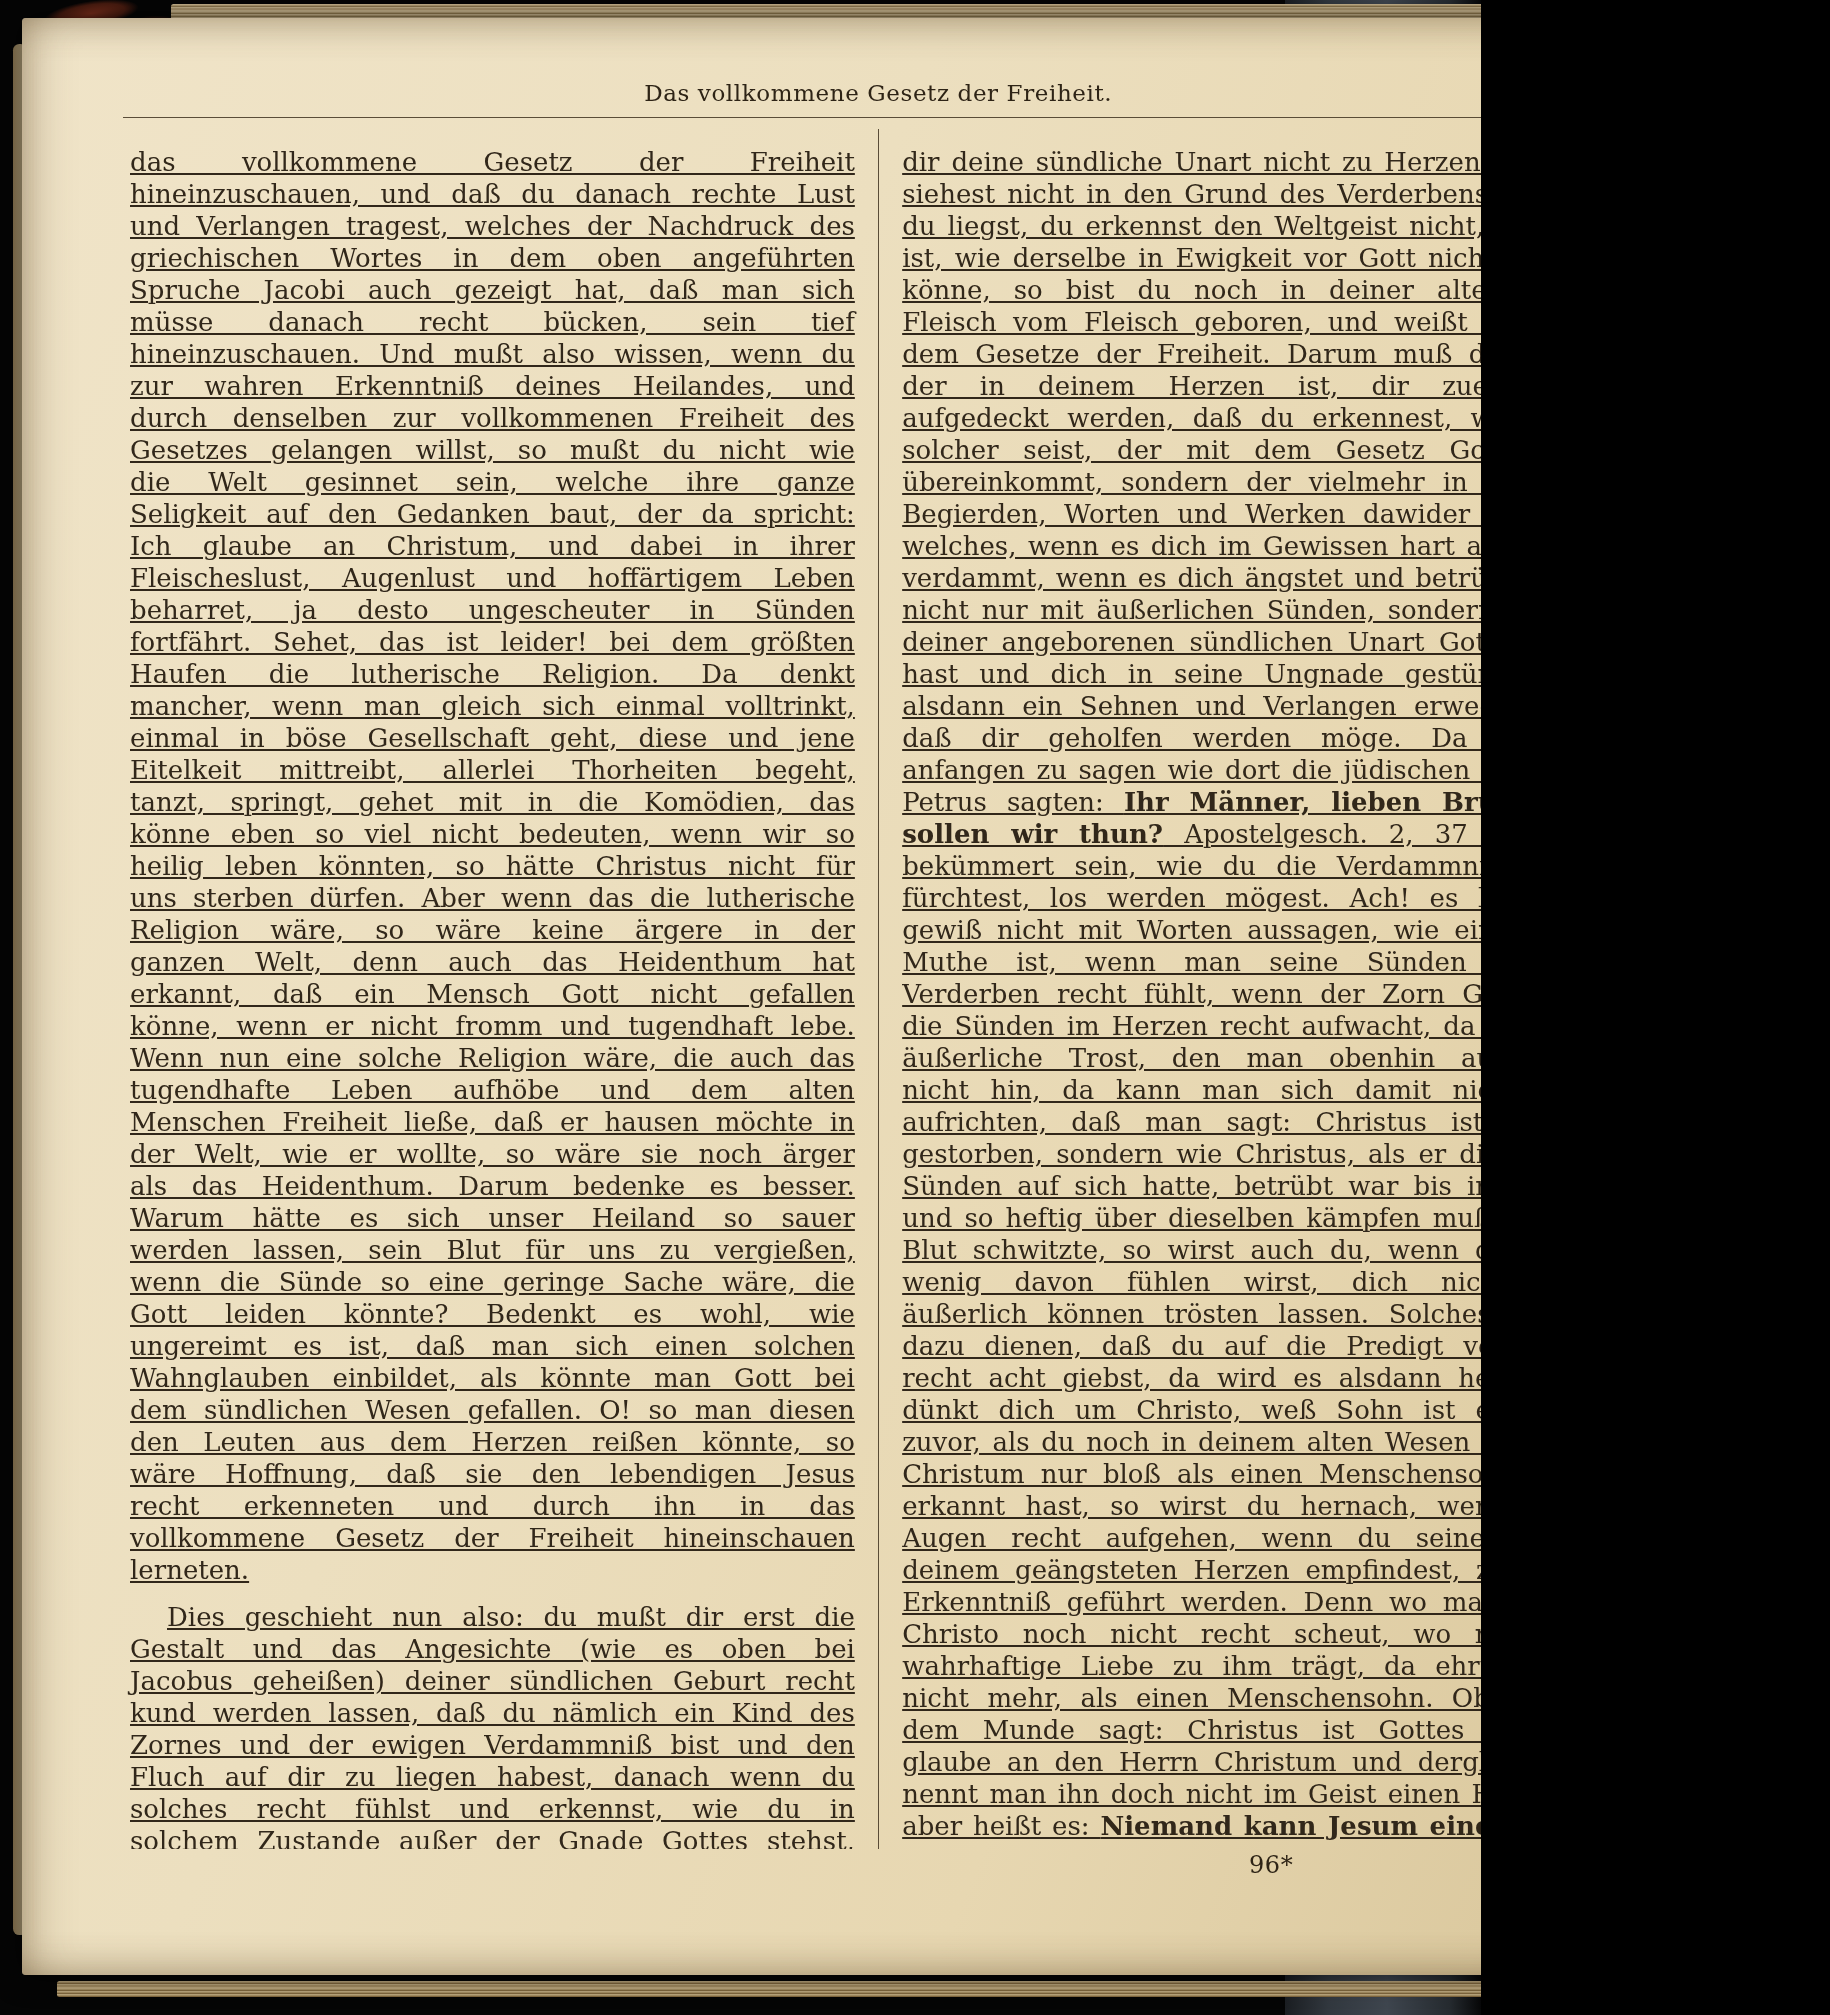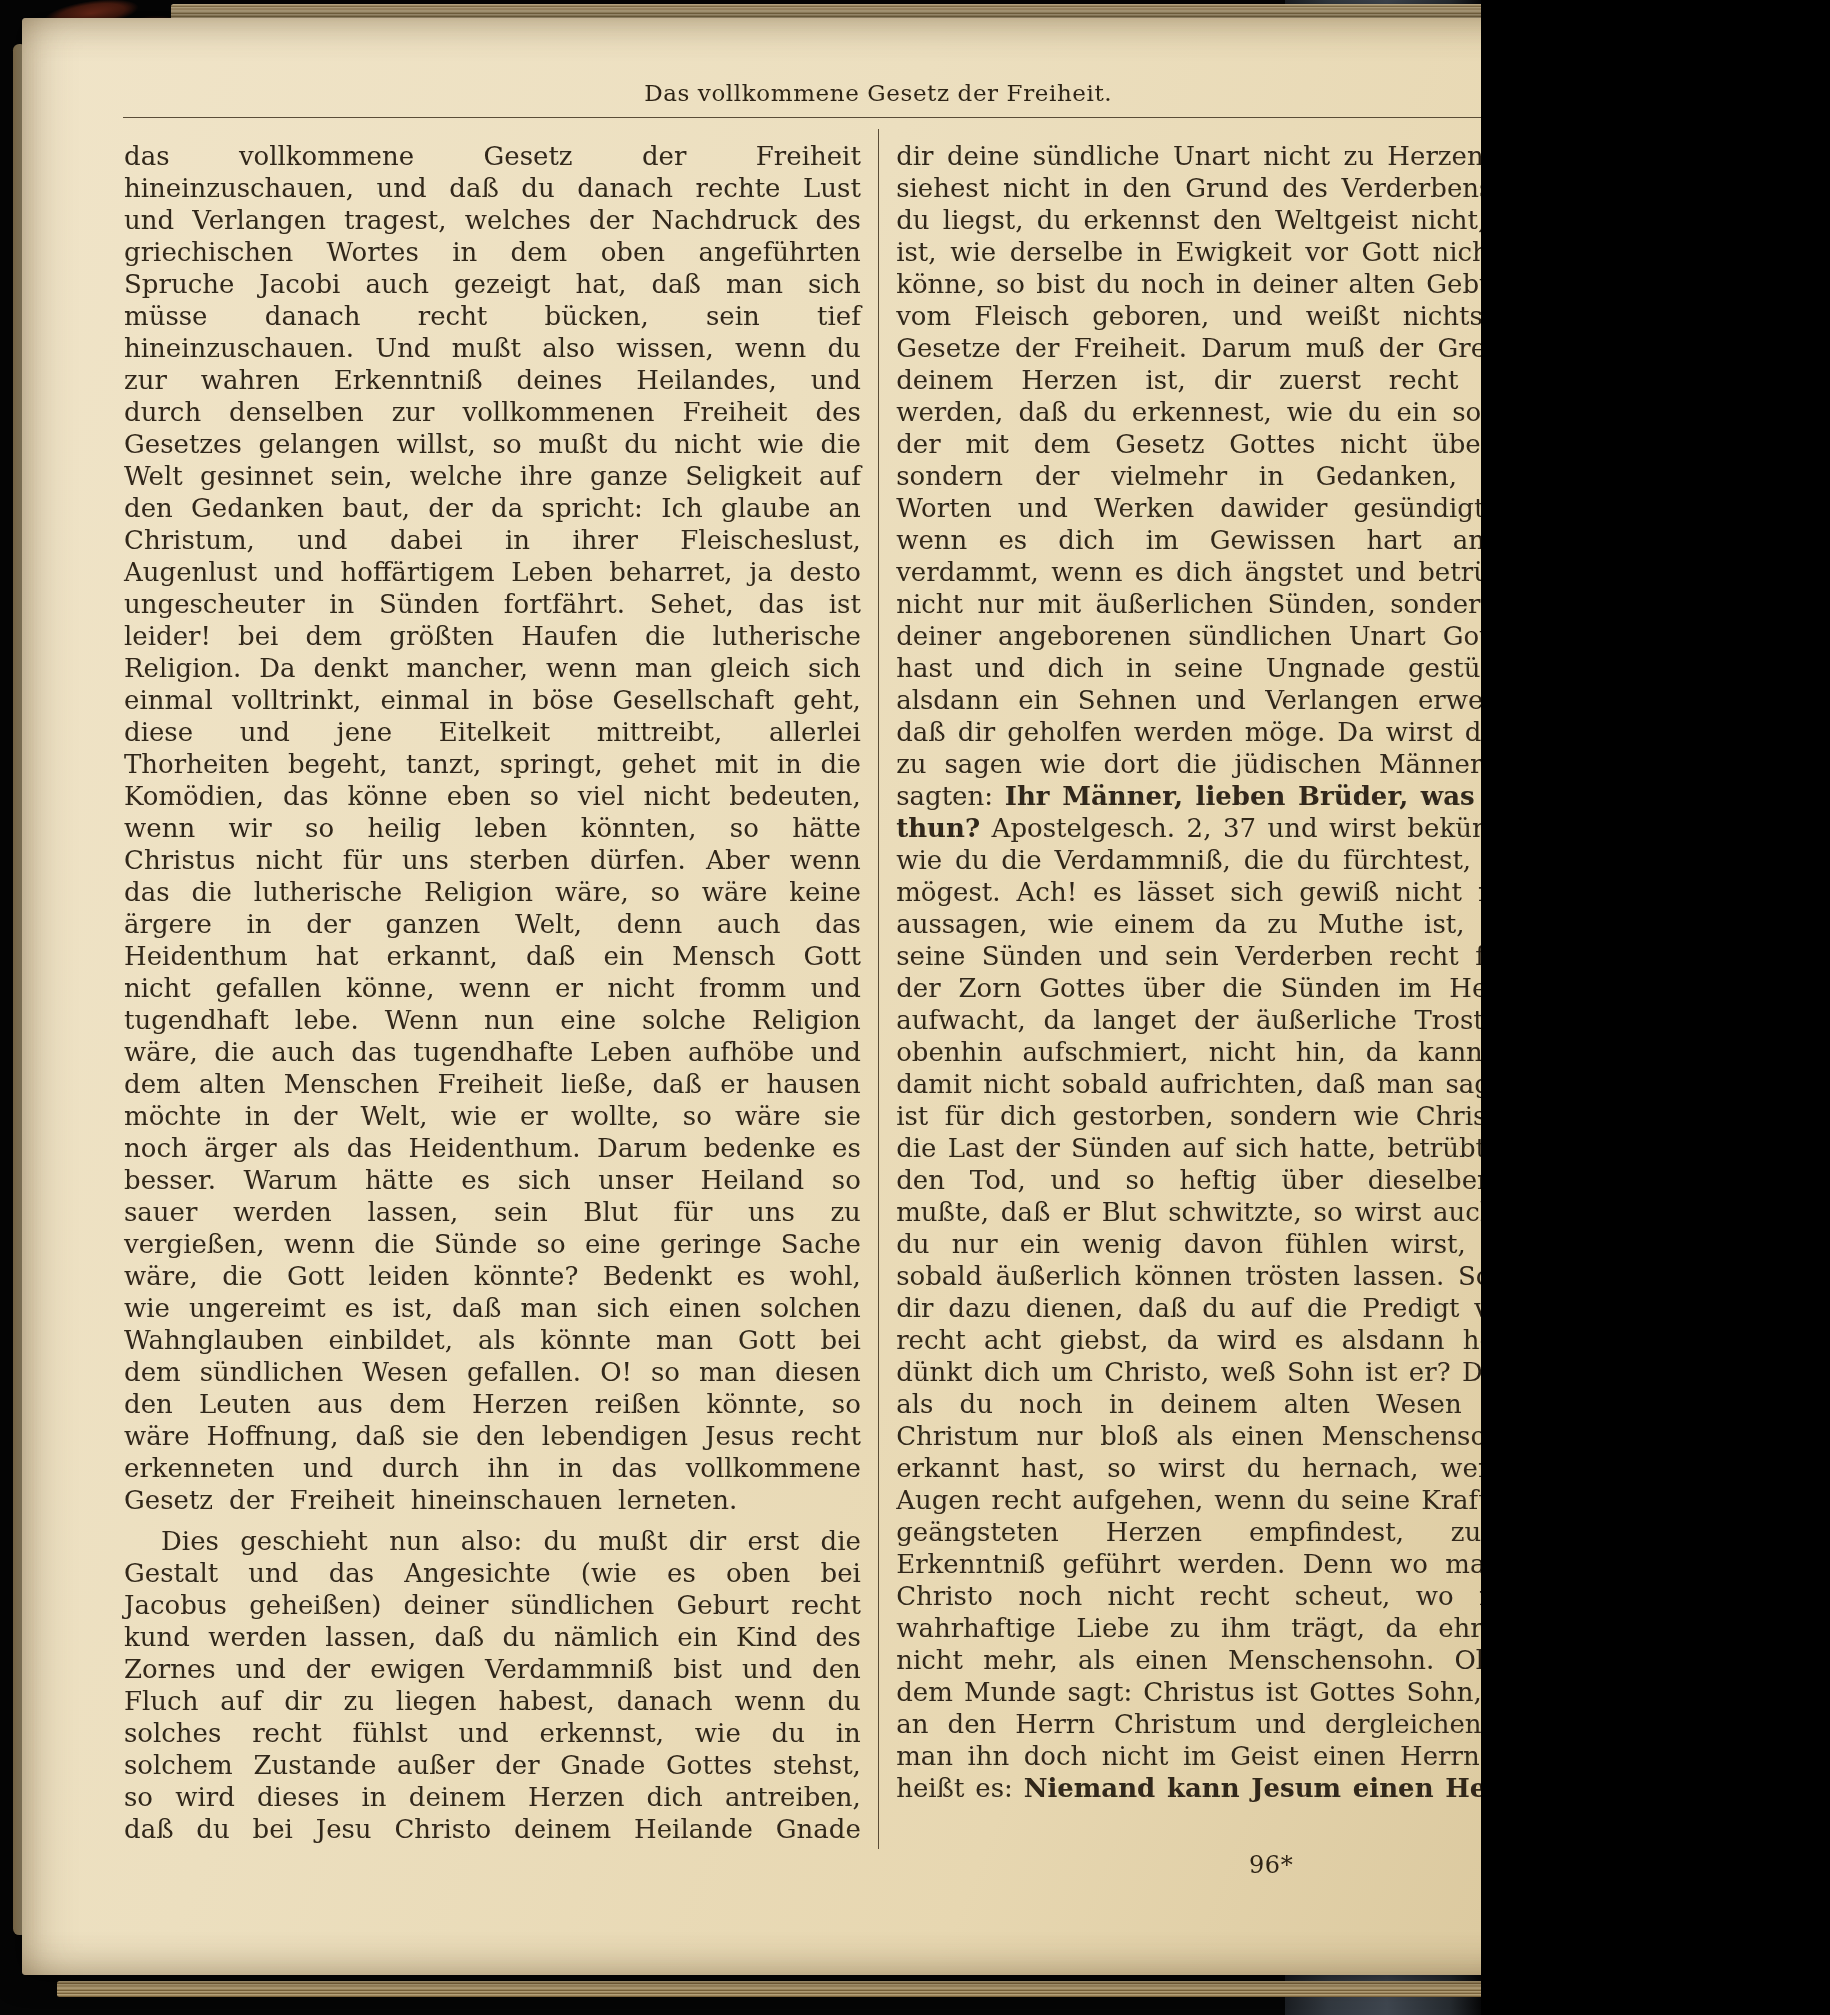--- a/index.html
+++ b/index.html
@@ -124,21 +124,21 @@
     color: #31271a;
     overflow: hidden;
   }
   .column.left  { word-spacing: 0.30em; }
   .column.right { word-spacing: 0.10em; }
   .col-divider {
     width: 1.3px;
     background: rgba(64,50,32,0.85);
     margin: 0 15px;
   }
-  .para { margin: 2px; padding-top: 7.6px; }
+  .para { margin: 8px; padding-top: 7.6px; text-decoration: underline; }
   .para:first-child { padding-top: 8.9px; }
   .para.indent { text-indent: 37px; }
   .bold { font-weight: bold; }
 
   .sig-mark {
     position: absolute; left: 1227px; top: 1833px;
     font-size: 24px;
     color: #2e2416;
     letter-spacing: 0.6px;
   }

